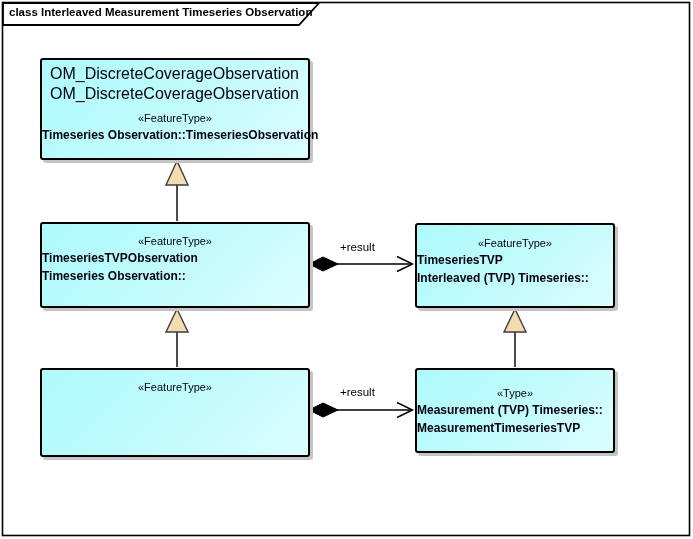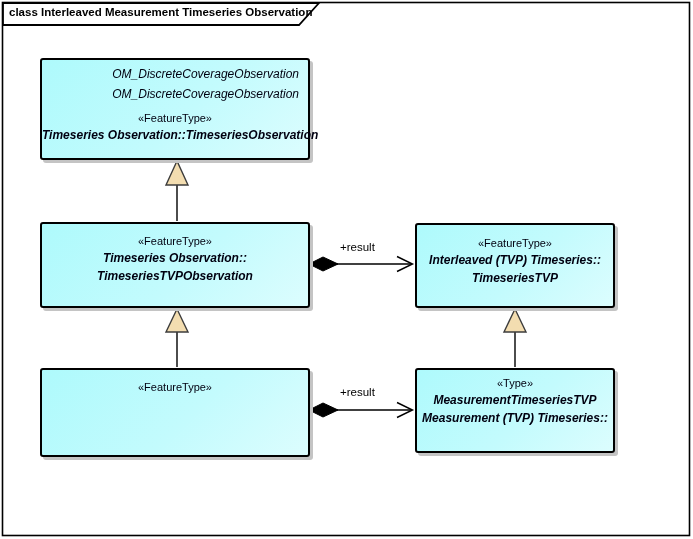--- a/index.html
+++ b/index.html
@@ -33,46 +33,43 @@
   .class-box {
     position: absolute;
     background: linear-gradient(135deg, #aefafc 0%, #c3fbfd 55%, #dcfdfe 100%);
     border: 2px solid #000000;
     border-radius: 3px;
     box-shadow: 3px 3px 0 #c4c4c4;
     box-sizing: border-box;
     color: #000010;
   }
   .parent-line {
-    font-size: 12px;
-    font-style: italic;
+    font-size: 16px;
     text-align: right;
     padding-right: 9px;
     line-height: 20px;
     white-space: nowrap;
   }
   .stereo {
     font-size: 11px;
     text-align: center;
     line-height: 16px;
     white-space: nowrap;
   }
   .cls-name {
     font-size: 12px;
     font-weight: bold;
-    text-align: center;
     line-height: 18px;
     white-space: nowrap;
-    font-style: italic;
   }
   .box-a { left: 40px; top: 58px;  width: 270px; height: 102px; padding-top: 4px; }
   .box-b { left: 40px; top: 222px; width: 270px; height: 86px;  padding-top: 9px; }
   .box-c { left: 415px; top: 223px; width: 200px; height: 85px; padding-top: 10px; }
   .box-d { left: 40px; top: 368px; width: 270px; height: 89px;  padding-top: 9px; }
-  .box-e { left: 415px; top: 368px; width: 200px; height: 85px; padding-top: 5px; }
+  .box-e { left: 415px; top: 368px; width: 200px; height: 85px; padding-top: 15px; }
   .box-a .stereo { margin-top: 6px; }
   .assoc-label {
     position: absolute;
     width: 70px;
     font-size: 11.5px;
     color: #000000;
     text-align: left;
     white-space: nowrap;
   }
   .label-top { left: 340px; top: 241px; }
@@ -111,36 +108,36 @@
 
   <div class="class-box box-a">
     <div class="parent-line">OM_DiscreteCoverageObservation</div>
     <div class="parent-line">OM_DiscreteCoverageObservation</div>
     <div class="stereo">«FeatureType»</div>
     <div class="cls-name">Timeseries Observation::TimeseriesObservation</div>
   </div>
 
   <div class="class-box box-b">
     <div class="stereo">«FeatureType»</div>
+    <div class="cls-name">TimeseriesTVPObservation</div>
     <div class="cls-name">Timeseries Observation::</div>
-    <div class="cls-name">TimeseriesTVPObservation</div>
   </div>
 
   <div class="class-box box-c">
     <div class="stereo">«FeatureType»</div>
+    <div class="cls-name">TimeseriesTVP</div>
     <div class="cls-name">Interleaved (TVP) Timeseries::</div>
-    <div class="cls-name">TimeseriesTVP</div>
   </div>
 
   <div class="class-box box-d">
     <div class="stereo">«FeatureType»</div>
   </div>
 
   <div class="class-box box-e">
     <div class="stereo">«Type»</div>
+    <div class="cls-name">Measurement (TVP) Timeseries::</div>
     <div class="cls-name">MeasurementTimeseriesTVP</div>
-    <div class="cls-name">Measurement (TVP) Timeseries::</div>
   </div>
 
   <div class="assoc-label label-top">+result</div>
   <div class="assoc-label label-bottom">+result</div>
 
 </div>
 
 </body></html>

